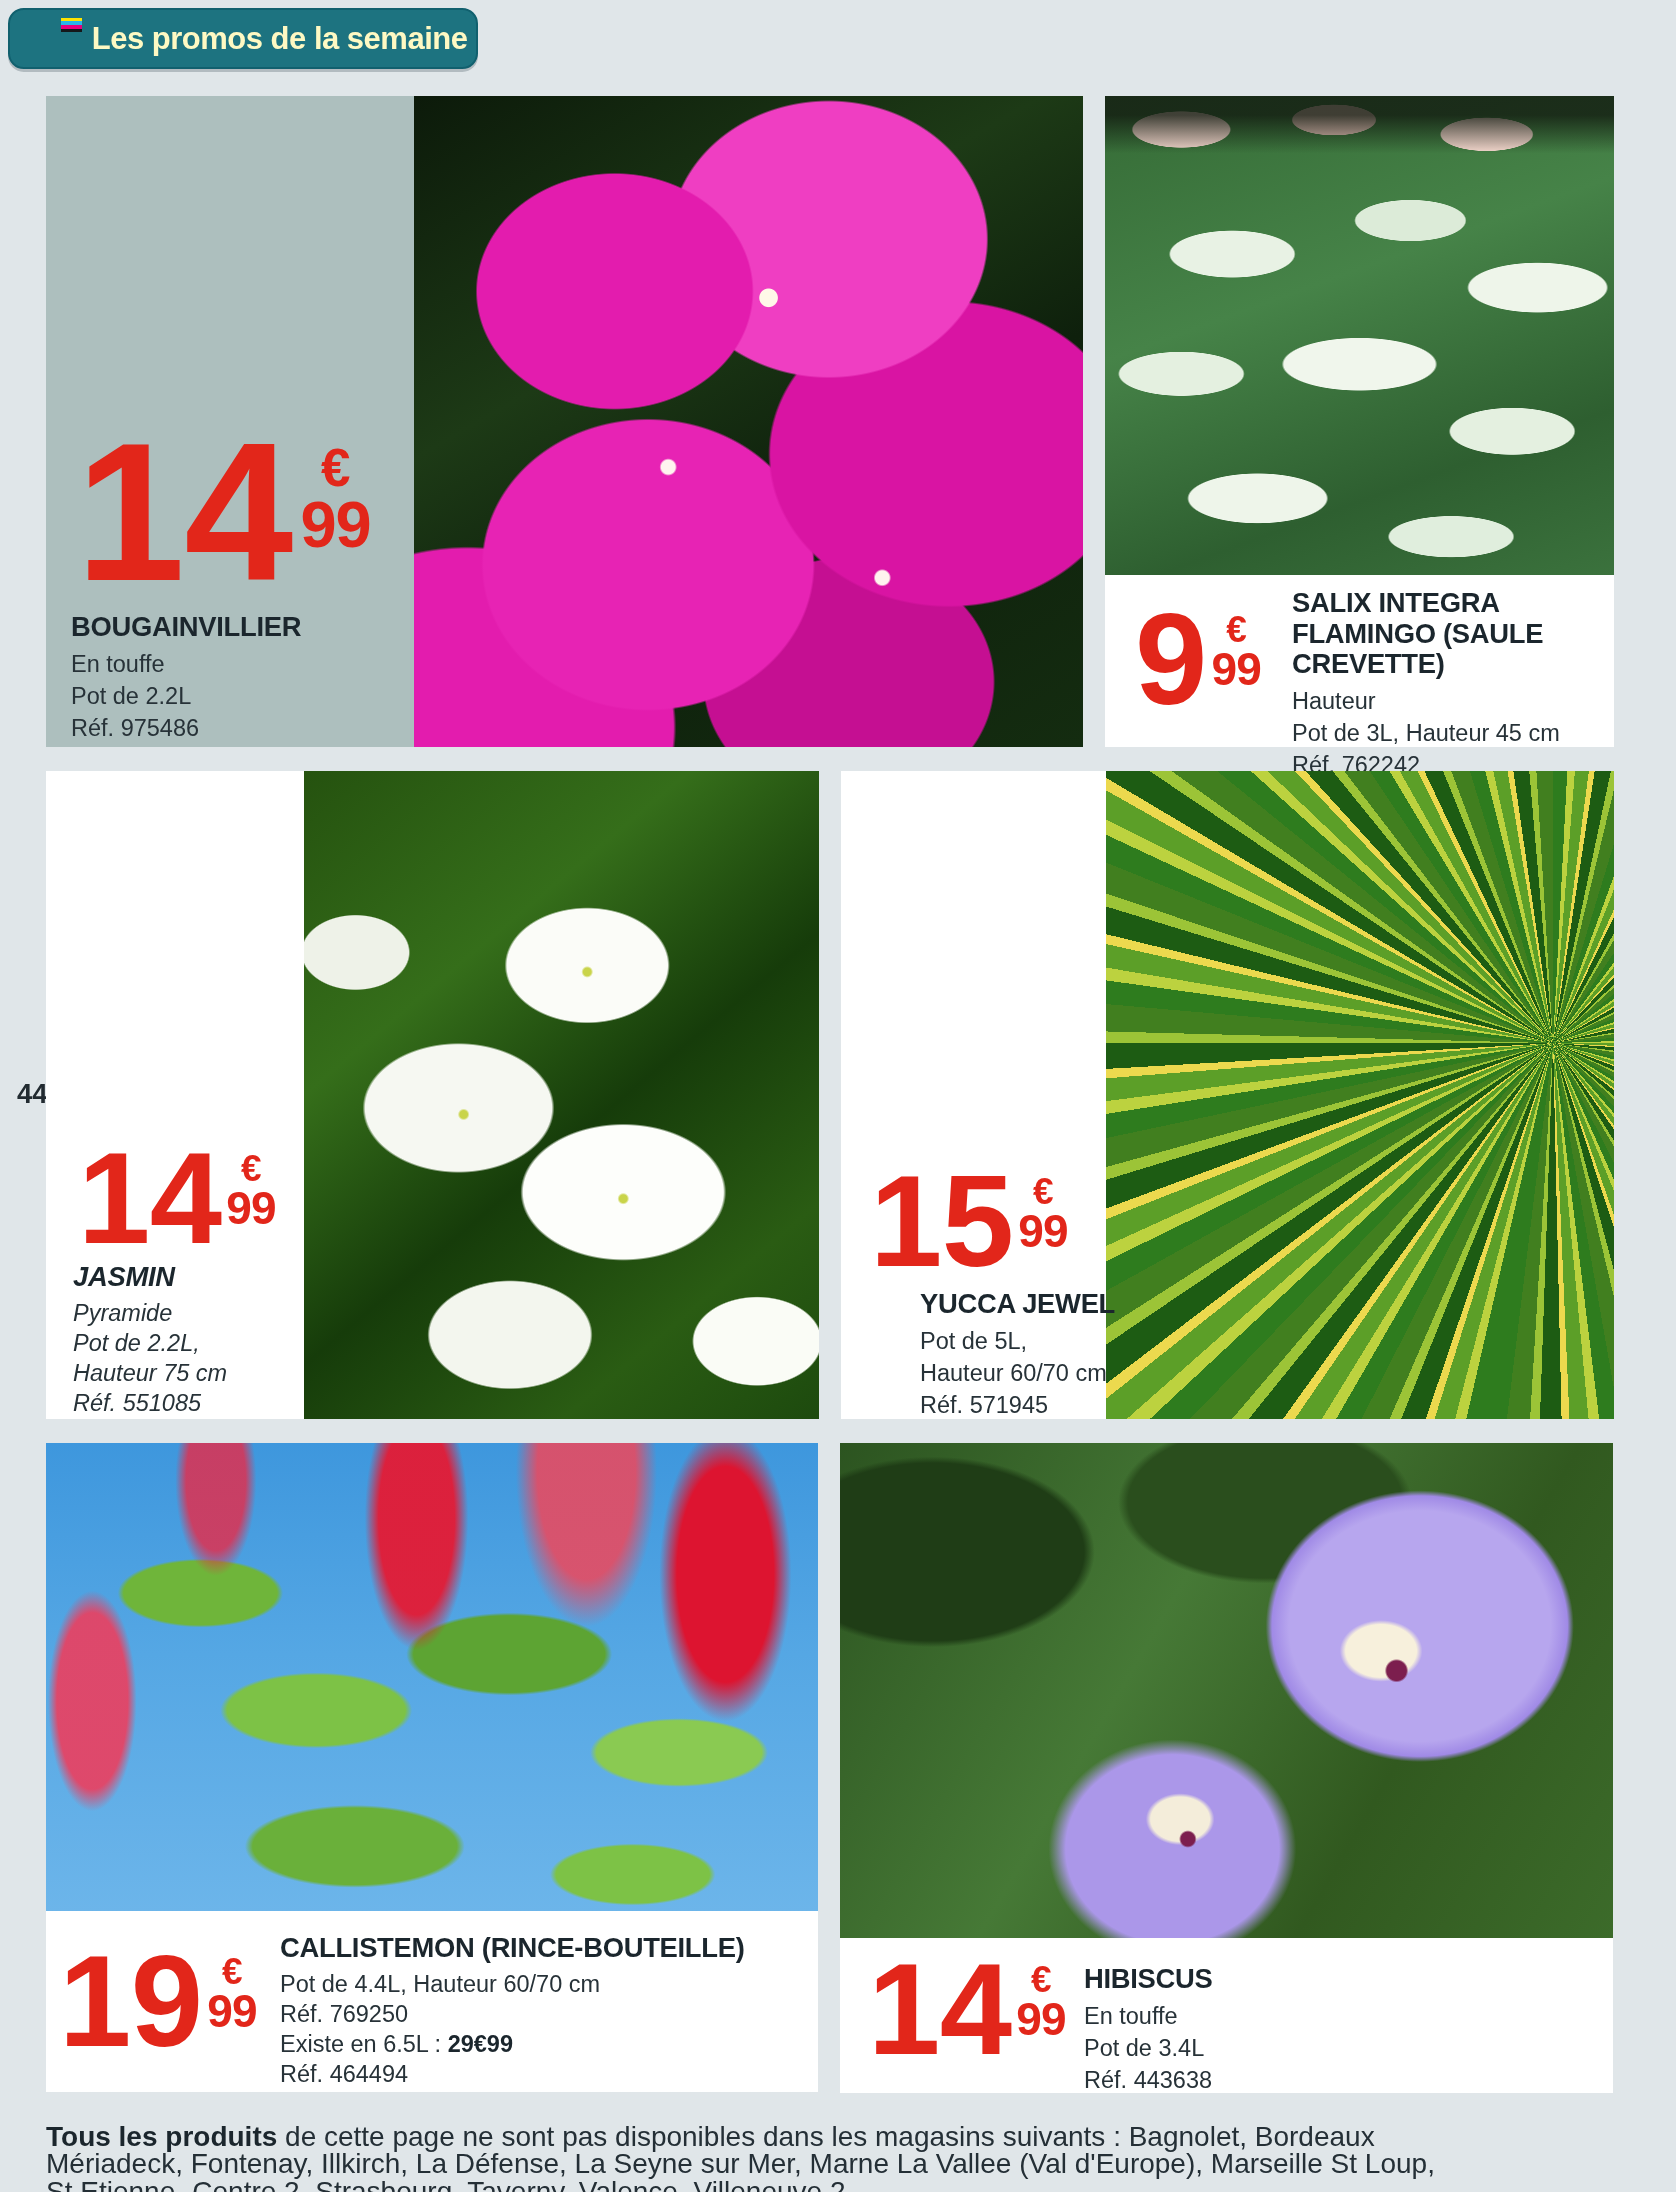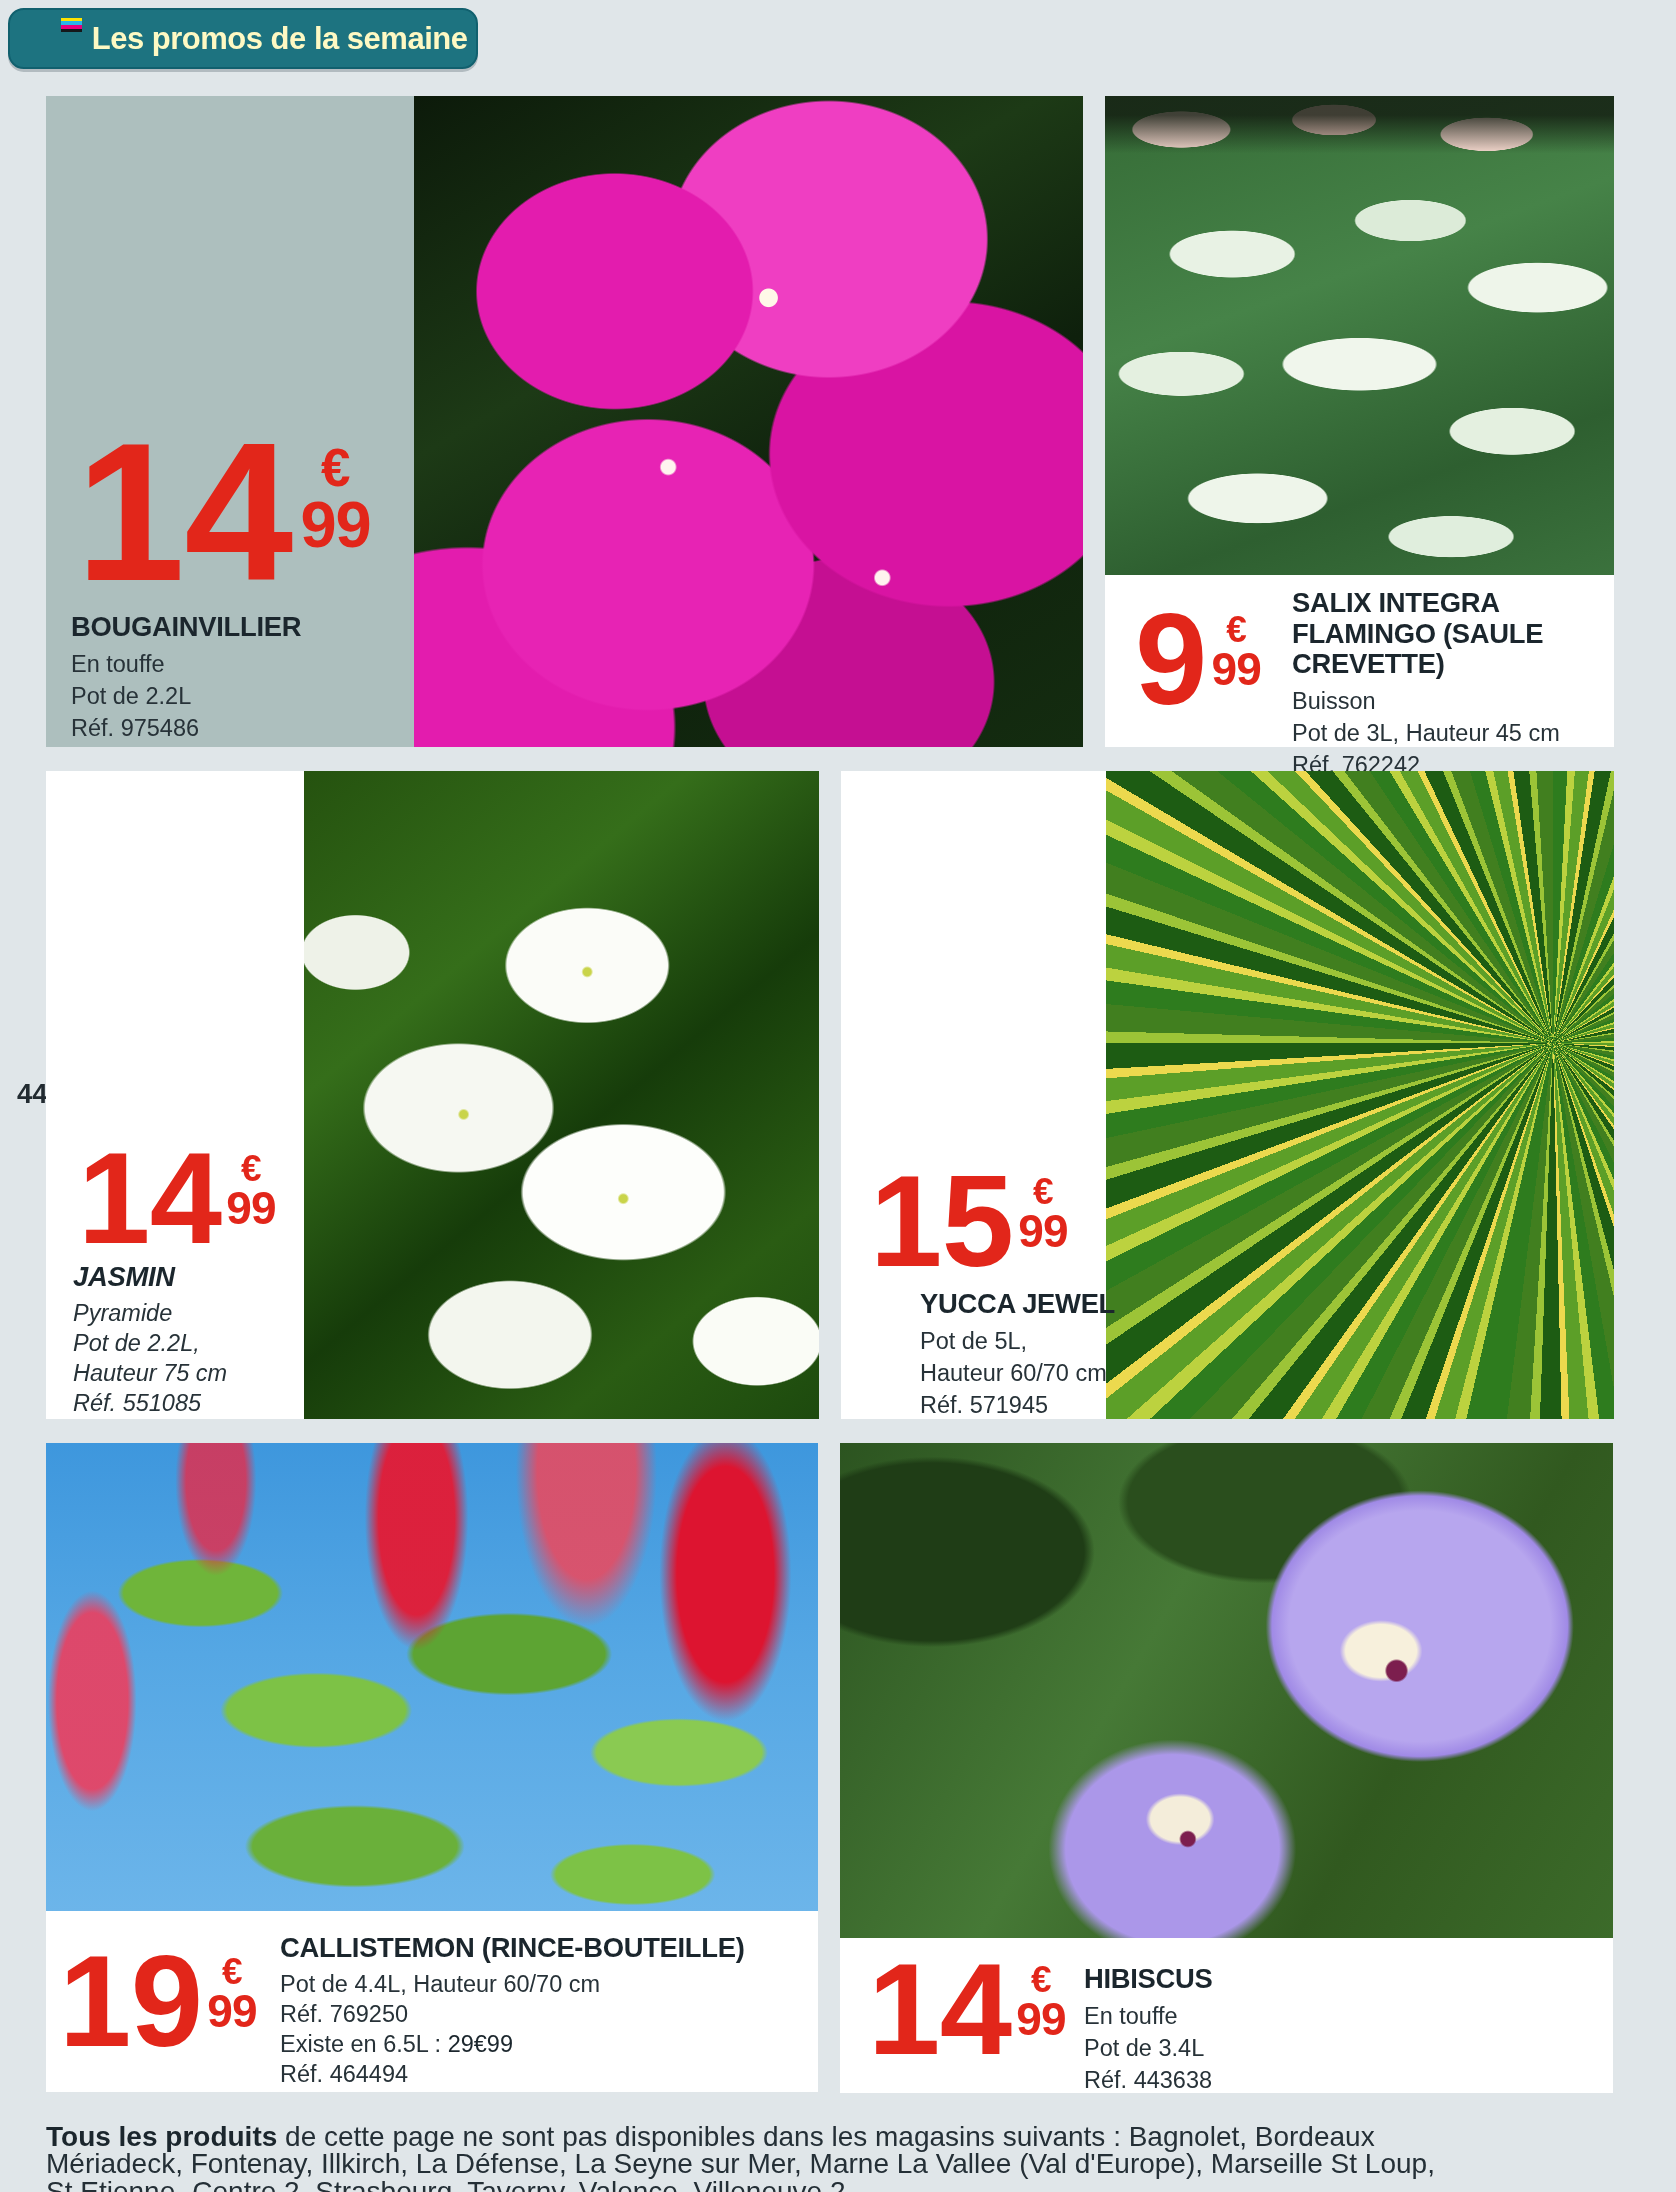--- a/index.html
+++ b/index.html
@@ -56,21 +56,21 @@
   .price.small .eur{font-size:37px;}
   .price.small .cts{font-size:46px;}
 
   .ptext{position:absolute; color:#273238;}
   .ptext .p-title{
     font-weight:bold; font-size:27.4px; line-height:1.12;
     color:#1b262d; letter-spacing:-0.3px; margin-bottom:4.9px;
   }
   .ptext .p-line{font-size:23.5px; line-height:32px;}
   .ptext.tight .p-line{line-height:30px;}
-  .p-line b{font-weight:normal; color:#1b262d;}
+  .p-line b{font-weight:bold; color:#1b262d;}
 
   #page-number{
     position:absolute; left:17px; top:1078px;
     font-size:27.4px; font-weight:bold; color:#222b31;
   }
 
   #footer{
     position:absolute; left:46px; top:2123px; width:1407px;
     font-size:28px; line-height:27.4px; color:#242f36;
   }
@@ -191,21 +191,21 @@
   <div class="panel" style="left:1105px; top:575px; width:509px; height:172px;"></div>
   <div class="price small" style="left:1135px; top:610px;">
     <span class="euros">9</span>
     <span class="frac">
       <span class="eur">€</span>
       <span class="cts">99</span>
     </span>
   </div>
   <div class="ptext" style="left:1292px; top:588px; width:319px;">
     <div class="p-title">SALIX INTEGRA FLAMINGO (SAULE CREVETTE)</div>
-    <div class="p-line">Buisson</div>
+    <div class="p-line">Hauteur</div>
     <div class="p-line">Pot de 3L, Hauteur 45 cm</div>
     <div class="p-line">Réf. 762242</div>
   </div>
 
   <div class="panel" style="left:46px; top:771px; width:258px; height:648px;"></div>
   <div class="photo" id="photo-jasmin" style="left:304px; top:771px; width:515px; height:648px;"></div>
   <div class="price small" style="left:78px; top:1149px;">
     <span class="euros">14</span>
     <span class="frac">
       <span class="eur">€</span>

